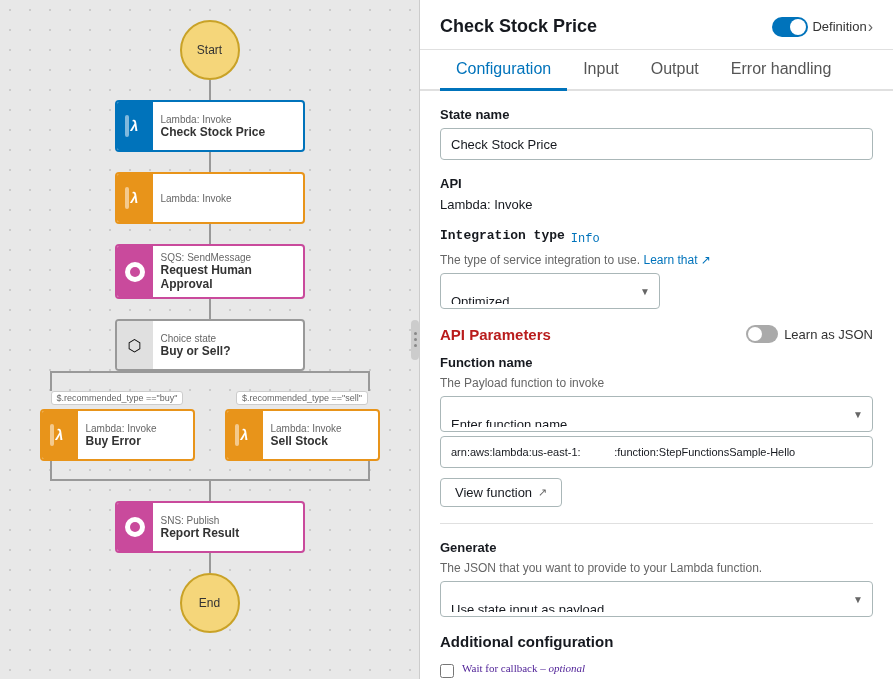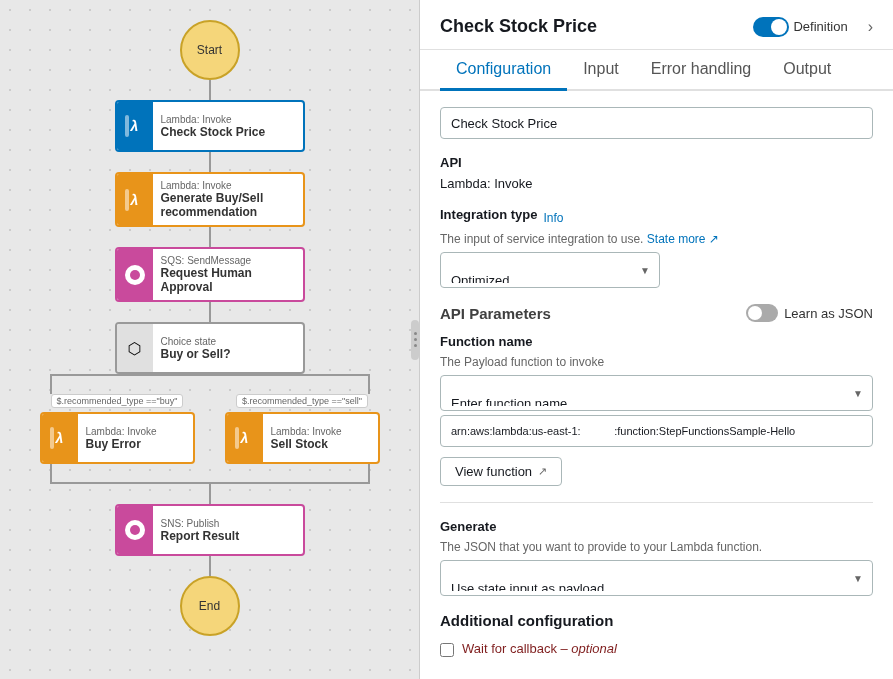--- a/index.html
+++ b/index.html
@@ -238,21 +238,21 @@
 
     .right-title {
       font-size: 18px;
       font-weight: 600;
       color: #16191f;
     }
 
     .header-actions {
       display: flex;
       align-items: center;
-      gap: 20px;
+      gap: 1px;
     }
 
     .toggle-switch {
       display: flex;
       align-items: center;
       gap: 4px;
     }
 
     .toggle-track {
       width: 36px;
@@ -343,20 +343,21 @@
       font-size: 13px;
       color: #16191f;
       margin-top: 4px;
     }
 
     .integration-row {
       display: flex;
       align-items: center;
       gap: 6px;
       margin-bottom: 4px;
+      font-family: Liberation Mono, monospace;
     }
 
     .info-link {
       color: #0073bb;
       font-size: 12px;
       text-decoration: none;
     }
 
     .learn-more {
       font-size: 12px;
@@ -399,21 +400,21 @@
     .section-header {
       display: flex;
       align-items: center;
       justify-content: space-between;
       margin-bottom: 12px;
     }
 
     .section-title {
       font-size: 15px;
       font-weight: 600;
-      color: #404040;
+      color: #b91c1c;
     }
 
     .edit-json-toggle {
       display: flex;
       align-items: center;
       gap: 6px;
     }
 
     .toggle-track-sm {
       width: 32px;
@@ -503,23 +504,24 @@
       width: 14px;
       height: 14px;
       margin-top: 2px;
       flex-shrink: 0;
       cursor: pointer;
     }
 
     .checkbox-content {}
 
     .checkbox-label {
-      font-size: 13px;
-      color: #7f1d1d;
+      font-size: 11px;
+      color: #4c1d95;
       font-weight: 500;
+      font-family: Liberation Serif, serif;
     }
 
     .checkbox-label .optional-italic {
       font-style: italic;
       font-weight: 400;
     }
 
     
     .lambda-symbol {
       color: white;
@@ -579,21 +581,20 @@
 
     <div class="node-connector"></div>
 
     <div class="lambda-node">
       <div class="lambda-icon-bar">
         <div class="icon-stripe"></div>
         <span class="lambda-symbol">λ</span>
       </div>
       <div class="lambda-content">
         <div class="node-type">Lambda: Invoke</div>
-        <div class="node-name">Generate Buy/Sell recommendation</div>
       </div>
     </div>
 
     <div class="node-connector"></div>
 
     <div class="sqs-node">
       <div class="sqs-icon-bar">
         <div class="icon-stripe"></div>
         <div class="sqs-symbol">
           <div class="sqs-inner"></div>
@@ -707,46 +708,47 @@
   </div>
 
   <div class="tabs-bar">
     <div class="tab active">
       <span>Configuration</span>
     </div>
     <div class="tab">
       <span>Input</span>
     </div>
     <div class="tab">
+      <span>Output</span>
+    </div>
+    <div class="tab">
       <span>Error handling</span>
     </div>
-    <div class="tab">
-      <span>Output</span>
-    </div>
   </div>
 
   <div class="right-content">
 
     <div class="field-group">
+      <div class="field-label">State name</div>
       <input type="text" class="text-input" value="Check Stock Price" style="">
     </div>
 
     <div class="field-group">
       <div class="field-label">API</div>
       <div class="api-value">Lambda: Invoke</div>
     </div>
 
     <div class="field-group">
       <div class="integration-row">
         <span class="field-label">Integration type</span>
         <a class="info-link" href="#">Info</a>
       </div>
       <div class="learn-more">
-        <span>The input of service integration to use.</span>
-        <a href="#"> <span>State more</span> ↗</a>
+        <span>The type of service integration to use.</span>
+        <a href="#"> <span>Learn that</span> ↗</a>
       </div>
       <div style="margin-top:6px;">
         <div class="select-wrapper">
           <select class="select-field">
             <option>Optimized</option>
             <option>Request Response</option>
             <option>Synchronous</option>
           </select>
           <span class="select-arrow">▼</span>
         </div>

